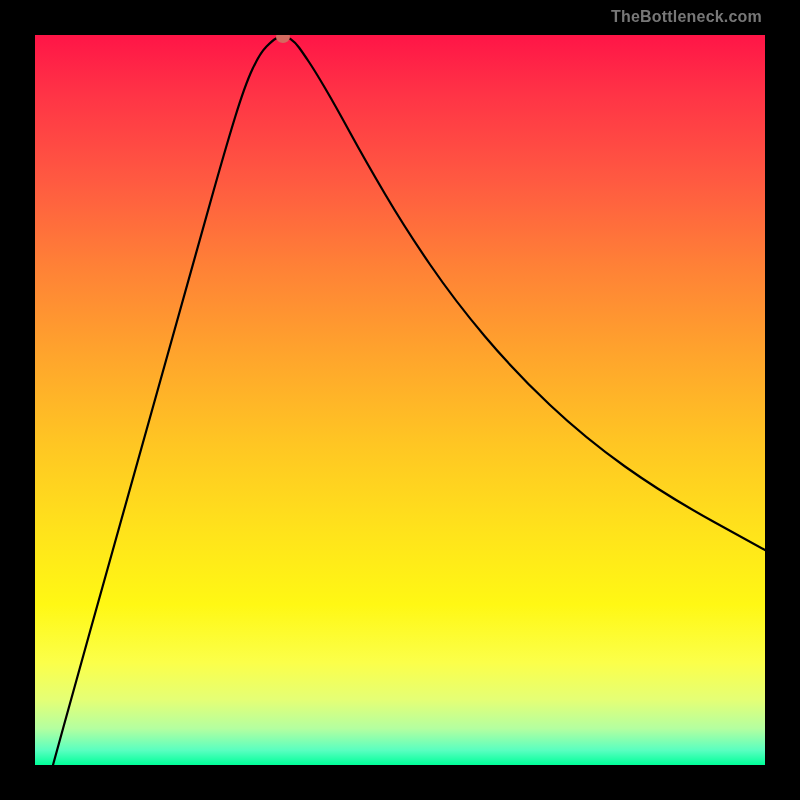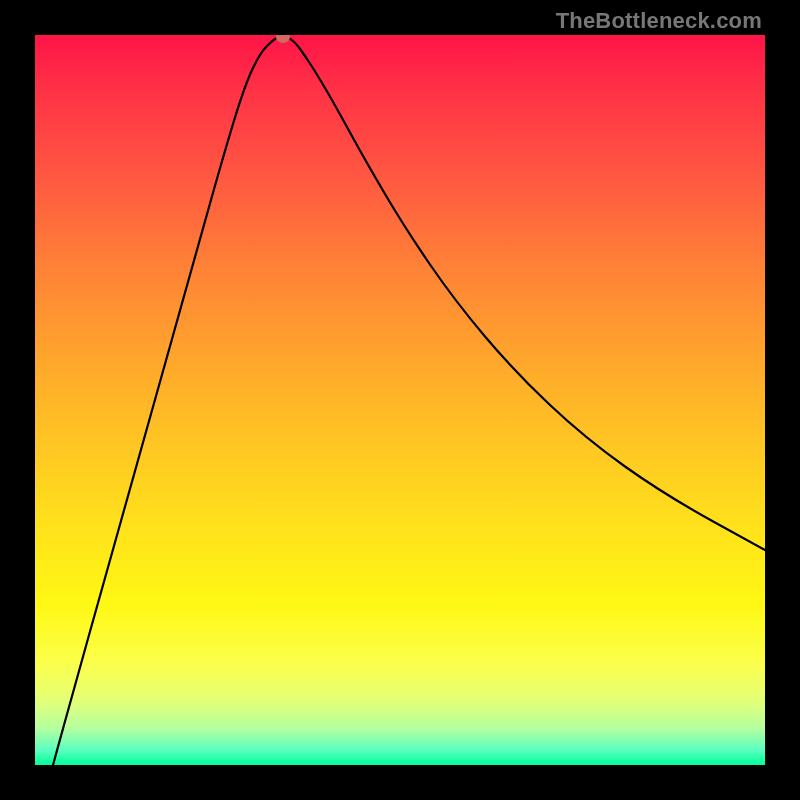--- a/index.html
+++ b/index.html
@@ -30,21 +30,21 @@
       #b4ffa0 95%,
       #59ffc0 98%,
       #00ff99 100%
     );
   }
   .attribution {
     position: absolute;
     top: 8px;
     right: 38px;
     font-family: Arial, Helvetica, sans-serif;
-    font-size: 22px;
+    font-size: 16px;
     font-weight: 600;
     color: #777;
     letter-spacing: 0.2px;
   }
   .curve-svg {
     position: absolute;
     left: 0; top: 0;
     width: 730px; height: 730px;
   }
 </style>

